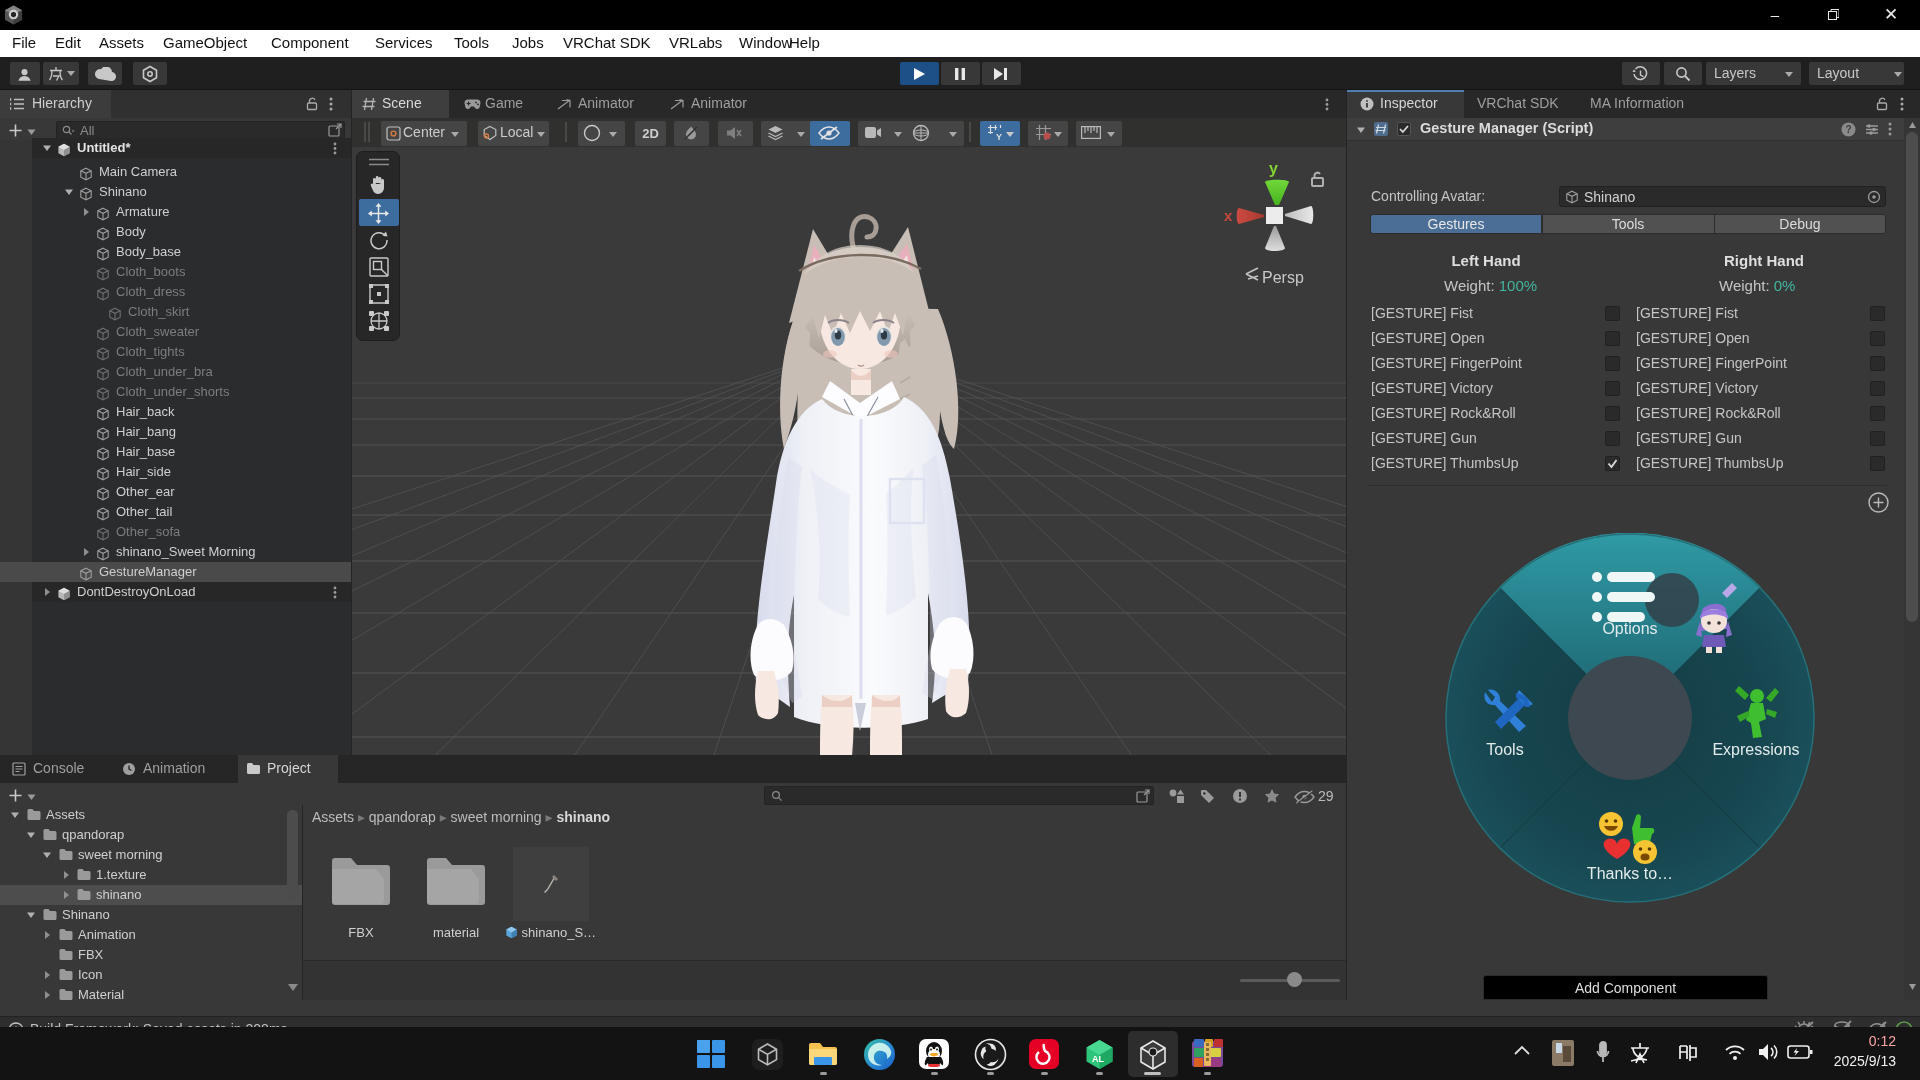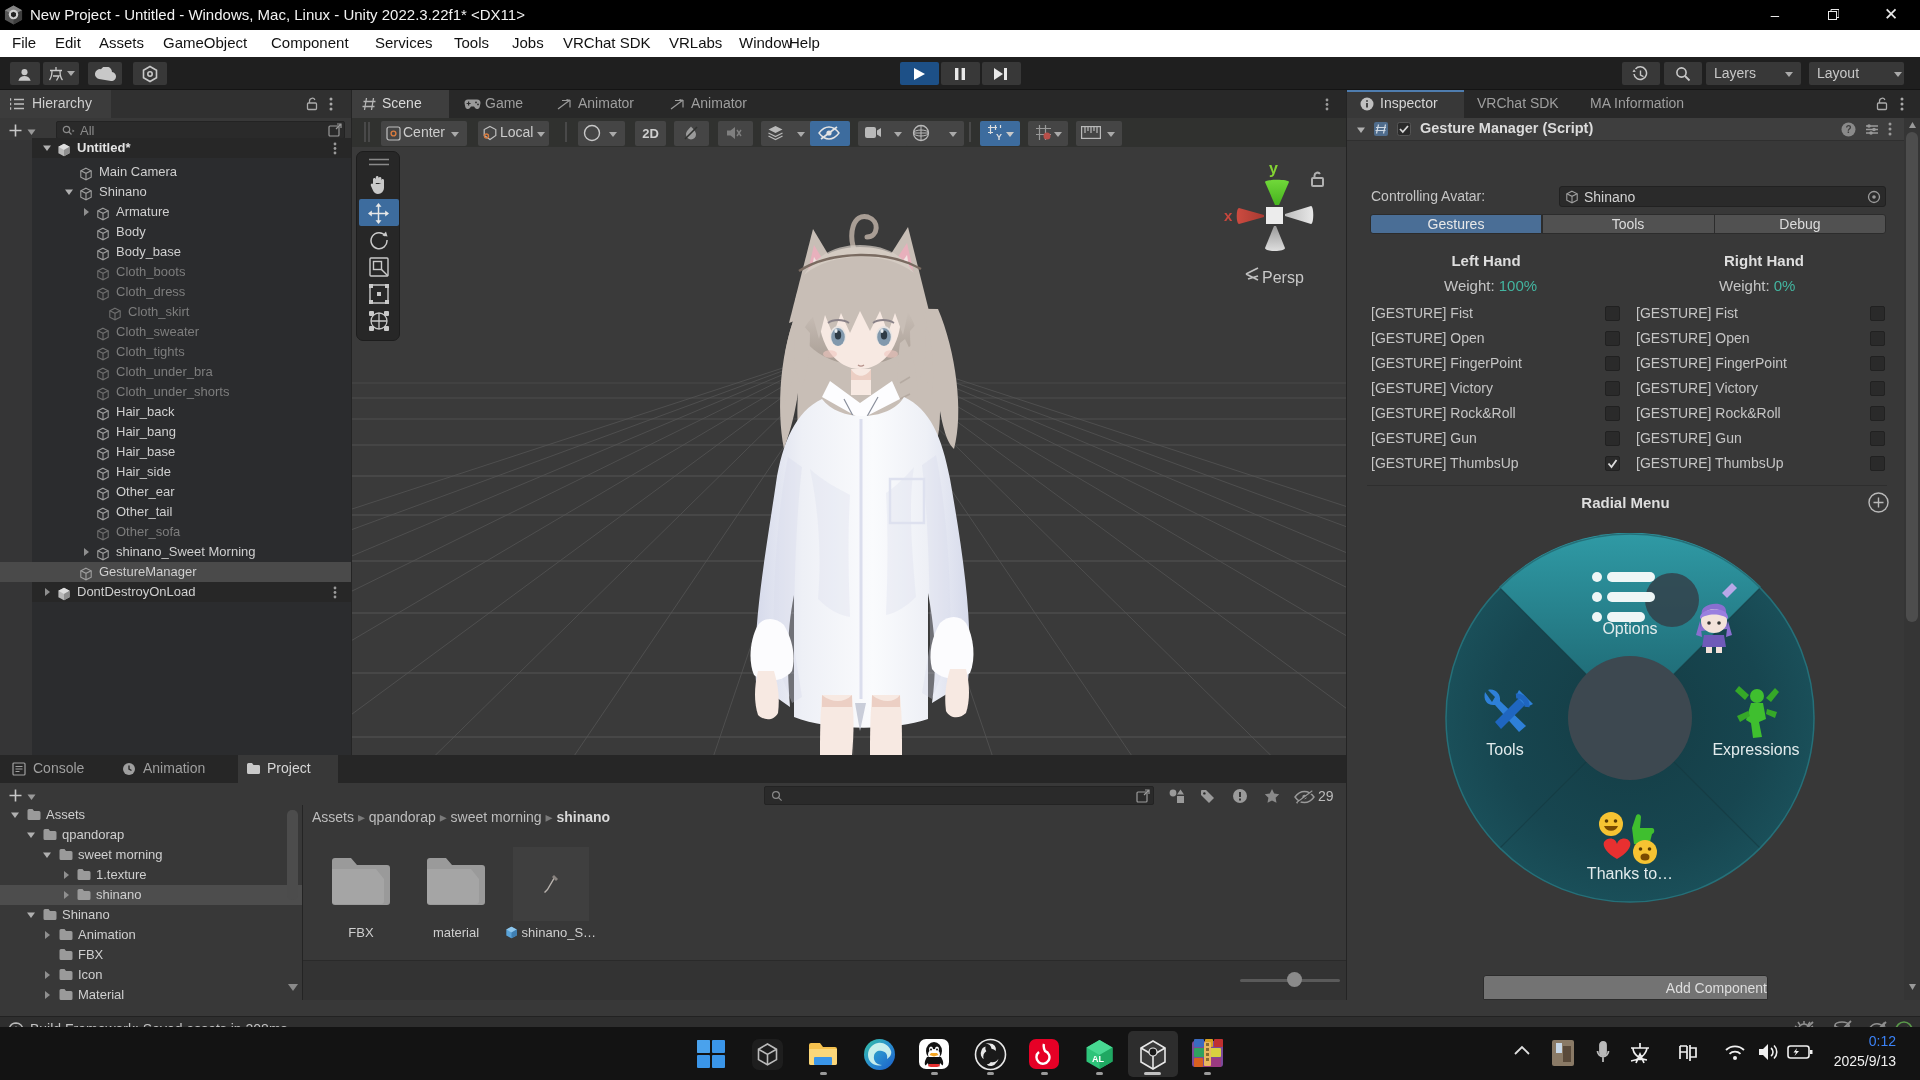--- a/index.html
+++ b/index.html
@@ -45,21 +45,20 @@
 <div id="stage">
 
   <div id="titlebar">
     <svg class="abs" style="left:4px;top:5px" width="19" height="20" viewBox="0 0 20 21">
         <path d="M10 0.5l9 5v10l-9 5-9-5v-10z" fill="#555"></path>
         <path d="M10 0.5l9 5-9 5-9-5z" fill="#848484"></path>
         <path d="M10 10.5v10l9-5v-10z" fill="#3e3e3e"></path>
         <circle cx="10" cy="10" r="5" fill="#cfcfcf"></circle>
         <path d="M10 7l2.6 1.5v3L10 13l-2.6-1.5v-3z" fill="#222"></path>
       </svg>
-    <div class="ttext">New Project - Untitled - Windows, Mac, Linux - Unity 2022.3.22f1* &lt;DX11&gt;</div>
     <div class="winbtn" style="right:116px">–</div>
     <div class="winbtn" style="right:58px"><svg width="11" height="11" viewBox="0 0 11 11" style="margin-top:9px">
           <rect x="0.5" y="2.5" width="8" height="8" fill="none" stroke="#e8e8e8"></rect>
           <path d="M3 2.5v-2h8v8h-2" fill="none" stroke="#e8e8e8"></path>
         </svg></div>
     <div class="winbtn" style="right:0px; font-size:17px">✕</div>
   </div>
 
   <div id="menubar">
     <span style="left:12px">File</span>
@@ -1138,21 +1137,20 @@
             <svg width="13" height="13" viewBox="0 0 13 13" style="position:absolute;left:0;top:0">
               <path d="M2.5 6.5l3 3.5 5-7" fill="none" stroke="#dcdcdc" stroke-width="1.8"></path>
             </svg>
           </div>
       <span style="position:absolute;left:289px;top:2px">[GESTURE] ThumbsUp</span>
           <div style="position:absolute;left:523px;top:3px;width:15px;height:15px;background:#2a2a2a;border:1px solid #212121;border-radius:2px"></div>
     </div>
       </div>
 
     <div class="abs" style="left:20px;top:395px;width:520px;height:1px;background:#2e2e2e"></div>
-    <div class="abs" style="left:0;top:404px;width:557px;text-align:center;font-size:15px;font-weight:bold;color:#dedede">Radial Menu</div>
     <svg class="abs" style="left:521px;top:402px" width="21" height="21" viewBox="0 0 21 21">
         <circle cx="10.5" cy="10.5" r="9.5" fill="none" stroke="#b9b9b9" stroke-width="1.4"></circle>
         <path d="M10.5 5.5v10M5.5 10.5h10" stroke="#b9b9b9" stroke-width="1.4"></path>
       </svg>
 
     <svg class="abs" style="left:98px;top:443px" width="370" height="370" viewBox="0 0 370 370">
       <defs>
         <linearGradient id="topwedge" x1="0" y1="0" x2="0" y2="1">
           <stop offset="0" stop-color="#2f9aa5"></stop>
             <stop offset="1" stop-color="#1c616c"></stop>
@@ -1217,21 +1215,21 @@
           <path d="M6 14 a7.5 7.5 0 0 0 14 0z" fill="#7a4a00"></path>
         <path d="M34 16 l4 -12 c1 -3 5 -2 5 1 l-1 11 h12 c3 0 3 5 0 6 l-2 8 c-1 3 -3 4 -6 4 l-10 -2 z" fill="#3fbf2f"></path>
         <path d="M6 30 c4 -6 12 -4 13 2 c1 -6 10 -8 13 -2 c2 5 -4 12 -13 17 c-9 -5 -15 -12 -13 -17z" fill="#e83030"></path>
         <circle cx="47" cy="40" r="12" fill="#f6c332"></circle>
           <circle cx="42.5" cy="37" r="1.8" fill="#5a3a00"></circle>
           <circle cx="51.5" cy="37" r="1.8" fill="#5a3a00"></circle>
           <ellipse cx="47" cy="45" rx="4.5" ry="3.5" fill="#7a4a00"></ellipse>
       </g>
       <text x="185" y="346" text-anchor="middle" font-size="16" fill="#e2ebec" font-family="Liberation Sans">Thanks to…</text>
     </svg>
-    <div class="abs" style="left:136px;top:885px;width:285px;height:25px;background:#737373;border:1px solid #2c2c2c;border-radius:3px 3px 0 0;text-align:right;font-size:14px;color:#dedede;line-height:24px">Add Component</div>
+    <div class="abs" style="left:136px;top:885px;width:285px;height:25px;background:#000000;border:1px solid #2c2c2c;border-radius:3px 3px 0 0;text-align:center;font-size:14px;color:#dedede;line-height:24px">Add Component</div>
   </div>
 
   <div id="statusbar">
     <svg class="abs" style="left:8px;top:5px" width="16" height="16" viewBox="0 0 16 16">
         <path d="M8 1a7 7 0 0 1 0 14 7 7 0 0 1-4-1.2L1 15l1.3-3A7 7 0 0 1 8 1z" fill="none" stroke="#b9b9b9" stroke-width="1.4"></path>
         <path d="M8 4.5v4.5M8 11v1.6" stroke="#b9b9b9" stroke-width="1.6"></path>
       </svg>
     <span style="position:absolute;left:30px;top:4px">Build Framework: Saved assets in 208ms</span>
     <svg class="abs" style="left:1793px;top:3px" width="22" height="20" viewBox="0 0 22 20">
         <g fill="none" stroke="#8f8f8f" stroke-width="1.5">
@@ -1393,17 +1391,17 @@
         <path d="M2 7h4l5-5v16l-5-5H2z" fill="#f0f0f0"></path>
         <g fill="none" stroke="#f0f0f0" stroke-width="1.6">
           <path d="M14 6a5 5 0 0 1 0 8M17 3.5a9 9 0 0 1 0 13"></path>
         </g>
       </svg>
     <svg class="abs" style="left:1787px;top:17px" width="26" height="16" viewBox="0 0 26 16">
         <rect x="1" y="2" width="21" height="12" rx="2.5" fill="none" stroke="#f0f0f0" stroke-width="1.6"></rect>
         <rect x="23" y="6" width="2.5" height="4" fill="#f0f0f0"></rect>
         <path d="M10 4l-3.5 4.5H9L7.5 12 12 7h-2.8z" fill="#f0f0f0"></path>
       </svg>
-    <div class="abs" style="right:24px;top:6px;width:80px;text-align:right;font-size:14px;color:#3b82f6">0:12</div>
+    <div class="abs" style="right:24px;top:6px;width:80px;text-align:right;font-size:14px;color:#fca5a5">0:12</div>
     <div class="abs" style="right:24px;top:26px;width:100px;text-align:right;font-size:14px;color:#f0f0f0">2025/9/13</div>
   </div>
 
 </div>
 
 </body></html>

